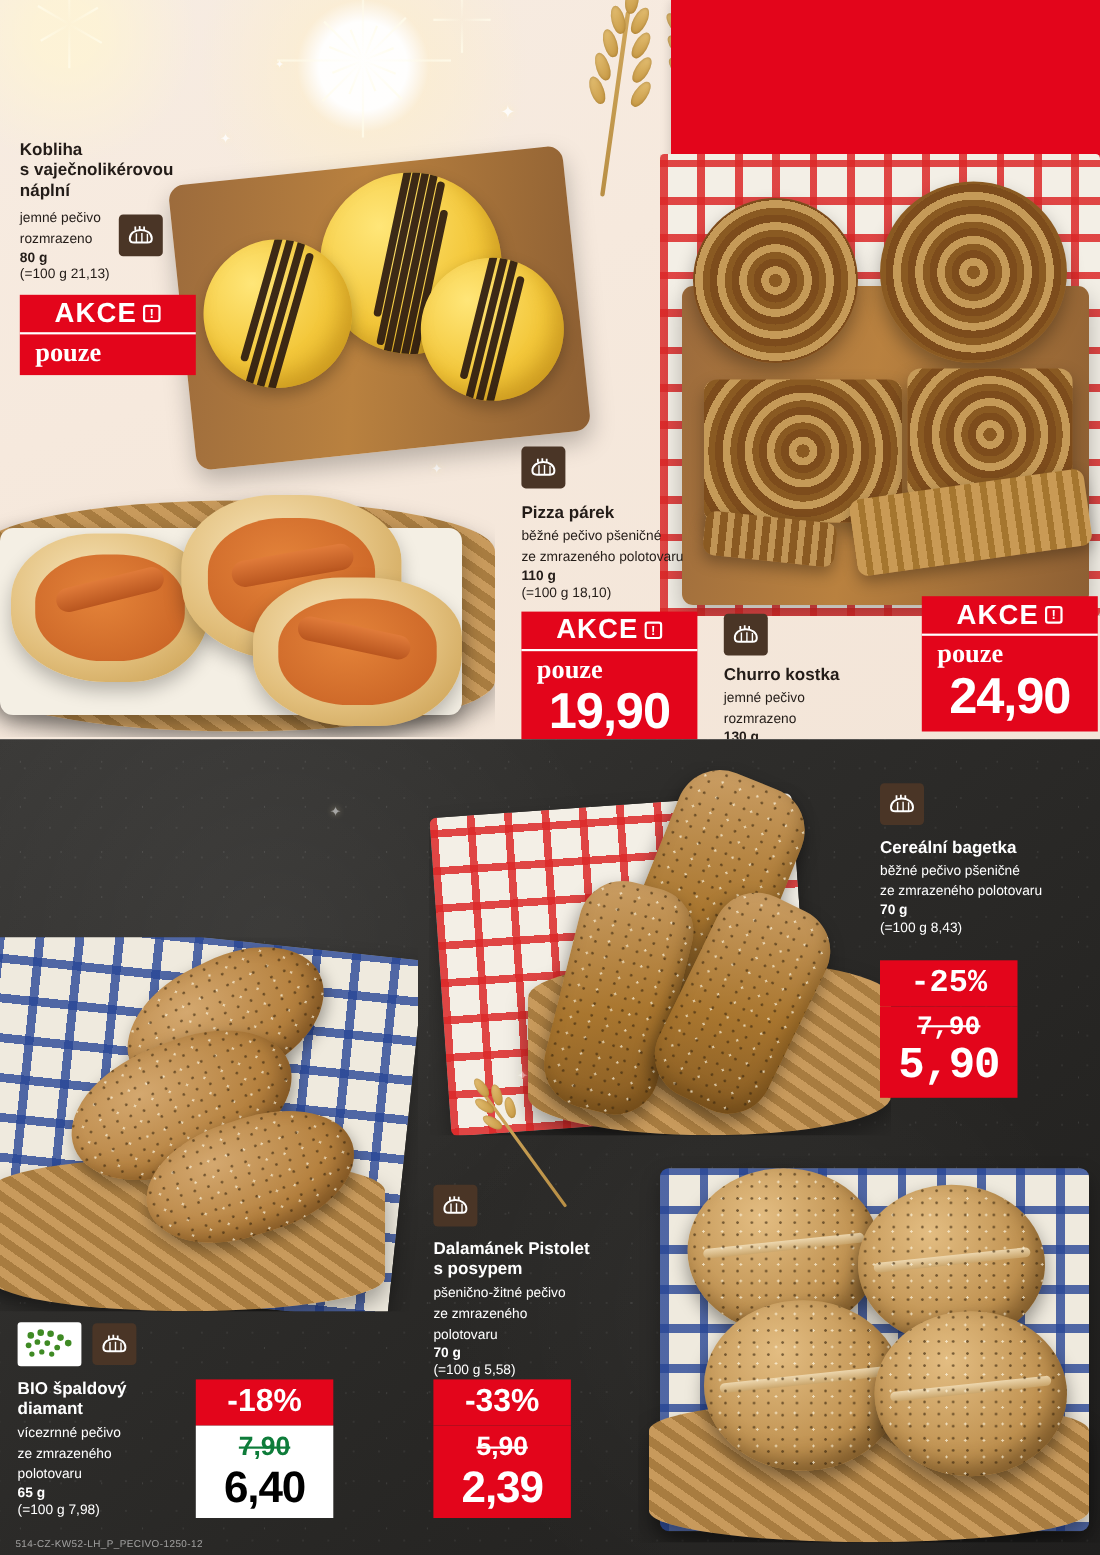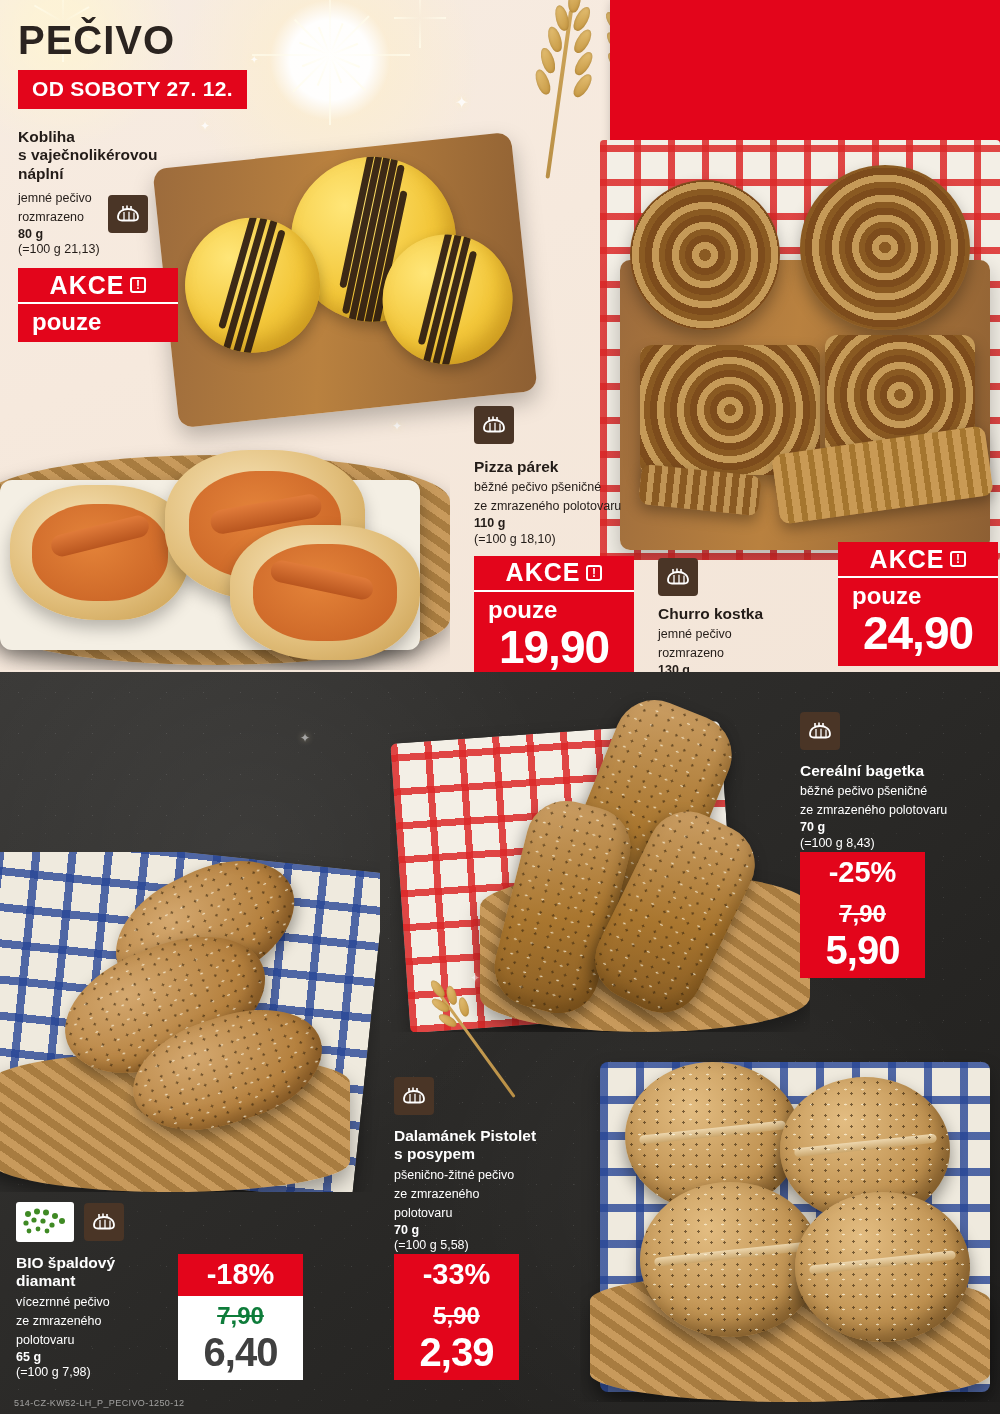--- a/index.html
+++ b/index.html
@@ -87,41 +87,41 @@
   .akce{width:160px;background:#e3051b;color:#fff;padding:0 0 6px 0;}
   .akce .bar{
     height:36px;display:flex;align-items:center;justify-content:center;gap:6px;
     font-size:25px;font-weight:bold;letter-spacing:1px;
     border-bottom:2px solid #fff;
   }
   .akce .bar .bang{
     width:16px;height:16px;border:2px solid #fff;border-radius:3px;
     font-size:12px;line-height:13px;text-align:center;font-weight:bold;
   }
-  .akce .pouze{font-size:24px;font-weight:bold;text-align:left;padding:4px 0 0 14px;}
+  .akce .pouze{font-size:24px;font-weight:bold;text-align:left;padding:4px 0 0 14px;font-family:Liberation Serif, serif;}
   .akce .price{font-size:46px;font-weight:bold;text-align:center;letter-spacing:-1px;line-height:1;padding-bottom:4px;}
 
   
   .disc{width:125px;}
   .disc .pct{
     background:#e3051b;color:#fff;font-size:29px;font-weight:bold;text-align:center;
     padding:4px 0 5px;letter-spacing:0;
   }
   .disc .body{padding:6px 0 8px;text-align:center;}
   .disc .old{
     font-size:24px;font-weight:bold;text-decoration:line-through;
     display:inline-block;
   }
   .disc .new{font-size:40px;font-weight:bold;line-height:1;margin-top:2px;letter-spacing:-1px;}
   .disc.onred .body{background:#e3051b;}
   .disc.onred .old{color:#fff;}
   .disc.onred .new{color:#fff;}
   .disc.onwhite .body{background:#fff;}
   .disc.onwhite .old{color:#0e7c3a;}
-  .disc.onwhite .new{color:#404040;}
+  .disc.onwhite .new{color:#000000;}
 
   
   .bottom-half{
     position:absolute;left:0;top:672px;width:1000px;height:742px;
     background:
       radial-gradient(circle at 250px 180px, rgba(255,255,255,.05), rgba(0,0,0,0) 320px),
       radial-gradient(circle at 700px 520px, rgba(255,255,255,.04), rgba(0,0,0,0) 300px),
       linear-gradient(140deg,#3b3a38 0%,#2e2d2b 35%,#262523 70%,#201f1e 100%);
     overflow:hidden;
   }
@@ -288,24 +288,20 @@
       <div class="grain" style="left:54px;top:62px;transform:rotate(-24deg)"></div>
       <div class="grain" style="left:82px;top:60px;transform:rotate(22deg)"></div>
       <div class="grain" style="left:50px;top:84px;transform:rotate(-26deg)"></div>
       <div class="grain" style="left:86px;top:82px;transform:rotate(24deg)"></div>
       <div class="grain" style="left:68px;top:20px;"></div>
     </div>
 
     <div class="nabidka">
     </div>
 
-    <div class="pecivo">
-      <div class="title">PEČIVO</div>
-      <div class="date-badge">OD SOBOTY 27. 12.</div>
-    </div>
 
     <div class="photo board" style="left:165px;top:150px;width:360px;height:260px;transform:rotate(-6deg);">
       <div class="bun" style="left:130px;top:10px;width:165px;height:165px;">
         <div class="s" style="top:14px;transform:rotate(-72deg)"></div>
         <div class="s" style="top:40px;transform:rotate(-72deg)"></div>
         <div class="s" style="top:66px;transform:rotate(-72deg)"></div>
         <div class="s" style="top:92px;transform:rotate(-72deg)"></div>
         <div class="s" style="top:118px;transform:rotate(-72deg)"></div>
         <div class="s" style="top:144px;transform:rotate(-72deg)"></div>
       </div>
@@ -497,21 +493,21 @@
           <path d="M3 14c0-5 4.5-8 10-8s10 3 10 8c0 2-1.5 3.5-4 3.5H7c-2.5 0-4-1.5-4-3.5z" fill="none" stroke="#fff" stroke-width="1.8"></path>
           <path d="M8 6.5V3M12 6V2.5M16 6.5V3" stroke="#fff" stroke-width="1.6"></path>
           <path d="M9 17.5V9M14 17.5V8.8M19 17.3V9.4" stroke="#fff" stroke-width="1.3"></path>
         </svg>
       </div>
       <div class="pname" style="margin-top:12px;">Cereální bagetka</div>
       <div class="pdesc">běžné pečivo pšeničné</div>
       <div class="pdesc">ze zmrazeného polotovaru</div>
       <div class="pweight">70 g</div>
       <div class="punit">(=100 g 8,43)</div>
-      <div class="disc onred" style="margin-top:0;">
+      <div class="disc onred" style="margin-top:21px;font-family:Liberation Mono, monospace;">
         <div class="pct">-25%</div>
         <div class="body">
           <div class="old">7,90</div>
           <div class="new">5,90</div>
         </div>
       </div>
     </div>
 
     <div class="light" style="position:absolute;left:394px;top:405px;width:190px;">
       <div class="icon-badge">

